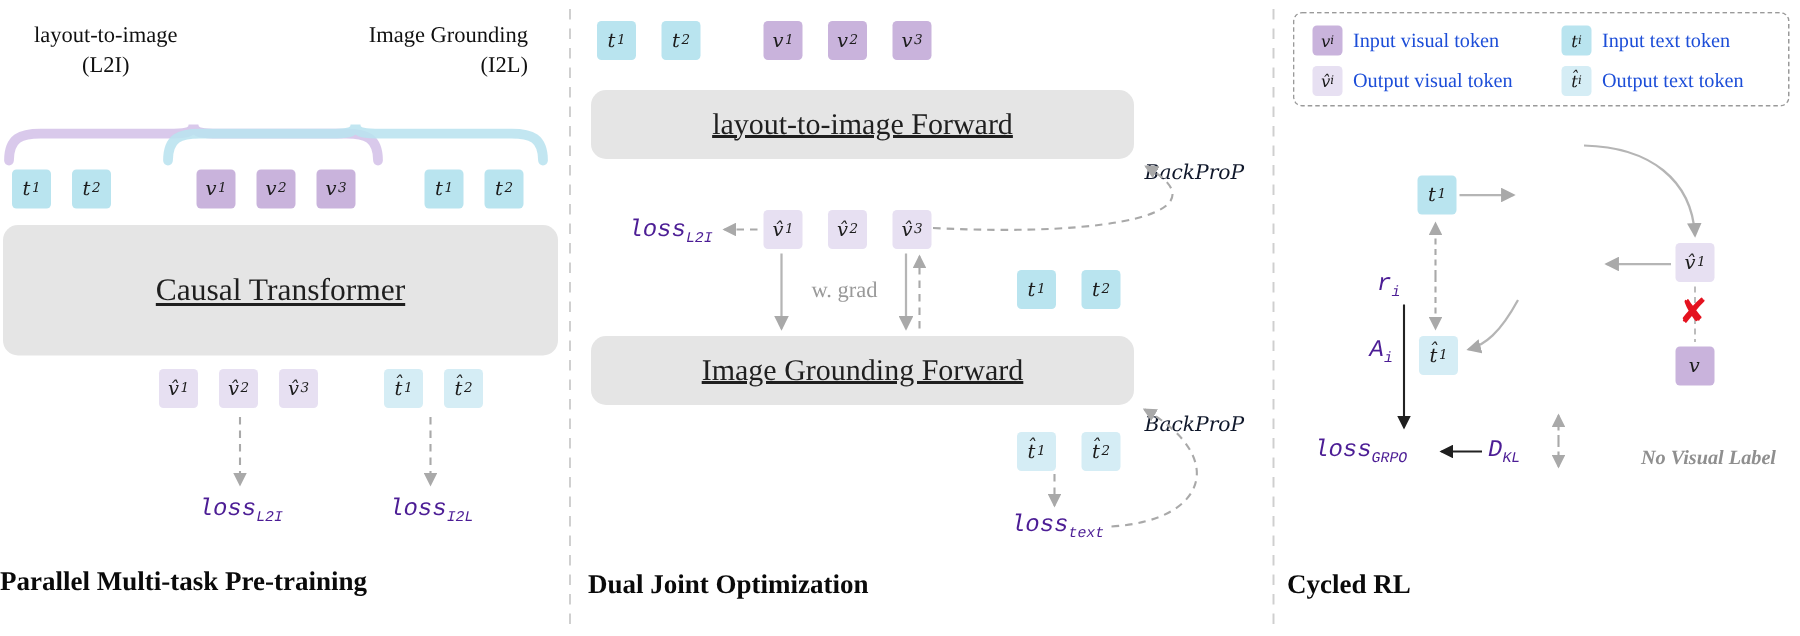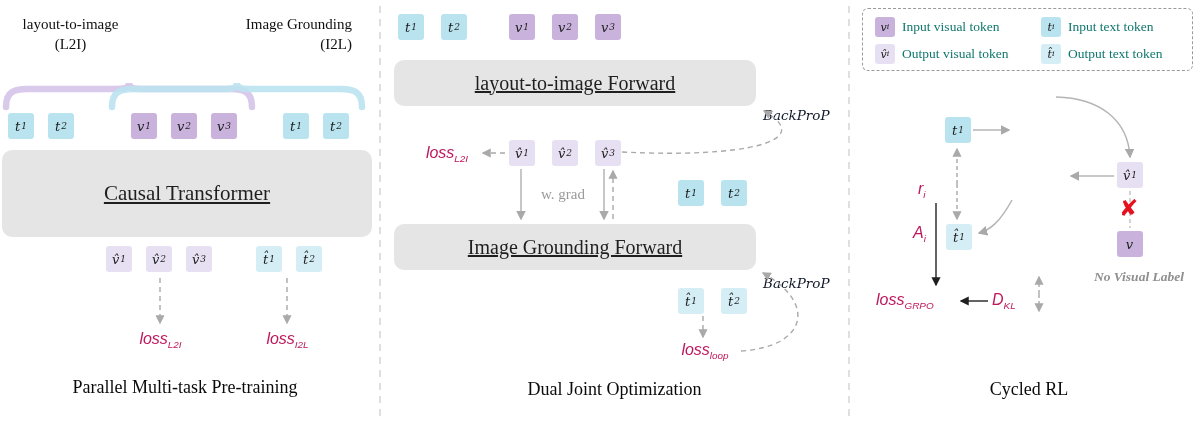--- a/index.html
+++ b/index.html
@@ -12,48 +12,48 @@
            font-family:"DejaVu Serif", serif; font-style:italic; font-size:13px; color:#1c1c1c; }
   .token sub { font-size:9px; line-height:1; margin-left:1px; }
   .tok-tin  { background:#b9e4ef; }
   .tok-vin  { background:#c9b3dc; }
   .tok-vout { background:#e7e0f2; }
   .tok-tout { background:#d5edf5; }
 
   .bigbox { position:absolute; background:#e5e5e5; border-radius:10px; z-index:1;
             display:flex; align-items:center; justify-content:center; color:#1f1f1f;text-decoration:underline; }
 
-  .panel-title { position:absolute; font-weight:400; font-size:18px; color:#0a0a0a;
-                 text-align:center; z-index:3; }
-
-  .math { font-family:Liberation Sans, sans-serif; font-style:italic; color:#be185d; }
+  .panel-title { position:absolute; font-weight:700; font-size:18px; color:#0a0a0a;
+                 z-index:3; }
+
+  .math { font-family:Liberation Mono, monospace; font-style:italic; color:#4c1d95; }
   .math sub { font-size:0.62em; }
 
   .grouplabel { position:absolute; text-align:center; font-size:15px; color:#101010;
                 line-height:20px; z-index:3; }
   .losslabel { position:absolute; font-size:16px; text-align:center; z-index:3; }
   .backprop  { position:absolute; font-family:"DejaVu Serif", serif; font-style:italic;
                font-size:13.5px; color:#0f172a; z-index:3; }
   .wgrad { position:absolute; font-size:15px; color:#9a9a9a; z-index:3; }
 
   .legend { position:absolute; left:862px; top:8px; width:331px; height:63px;
             border:1.5px dashed #9a9a9a; border-radius:6px; background:#ffffff; z-index:2; }
   .legend-item { position:absolute; display:flex; align-items:center; gap:7px; }
   .legend-token { width:20px; height:20px; border-radius:3px; flex:0 0 auto;
                   display:flex; align-items:center; justify-content:center;
                   font-family:"DejaVu Serif", serif; font-style:italic; font-size:11px; }
   .legend-token sub { font-size:8px; line-height:1; }
-  .legend-label { font-size:13.5px; color:#0f766e; white-space:nowrap; }
+  .legend-label { font-size:13.5px; color:#1d4ed8; white-space:nowrap; }
 
   #overlay { position:absolute; left:0; top:0; z-index:4; pointer-events:none; }
 
   .cross { position:absolute; color:#e4121f; font-size:23px; font-weight:700; z-index:6;
            font-family:"DejaVu Sans", sans-serif; line-height:1; }
   .nvl { position:absolute; font-style:italic; font-weight:700; color:#8f8f8f;
-         font-size:13.5px; text-align:center; z-index:3; }
+         font-size:13.5px; text-align:center; z-index:3;margin-top:28px; }
 </style>
 </head>
 <body>
 
 <div id="stage">
 
   <div class="grouplabel" style="left:8px; top:14px; width:125px;">
     <div>layout-to-image</div>
     <div>(L2I)</div>
   </div>
@@ -189,21 +189,21 @@
   <div class="token tok-tout" style="left:678px; top:288px;">
       <span>t̂</span>
       <sub>1</sub>
     </div>
   <div class="token tok-tout" style="left:721px; top:288px;">
       <span>t̂</span>
       <sub>2</sub>
     </div>
 
   <div class="losslabel math" style="left:663px; top:341px; width:84px;">
-    <span>loss</span><sub>loop</sub>
+    <span>loss</span><sub>text</sub>
   </div>
 
   <div class="panel-title" style="left:392px; top:379px; width:445px;">Dual Joint Optimization</div>
 
   <div class="legend">
     <div class="legend-item" style="left:12px; top:8px;">
       <span class="legend-token tok-vin">
           <span>v</span>
           <sub>i</sub>
         </span>

